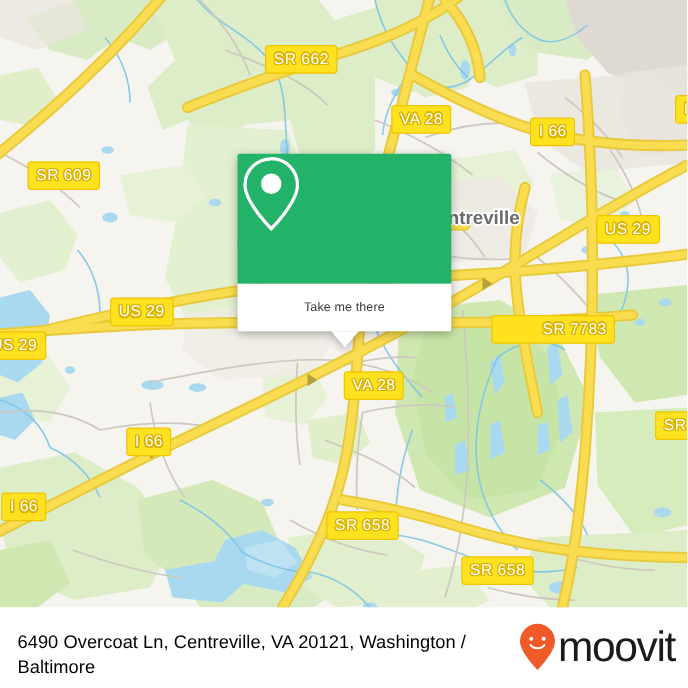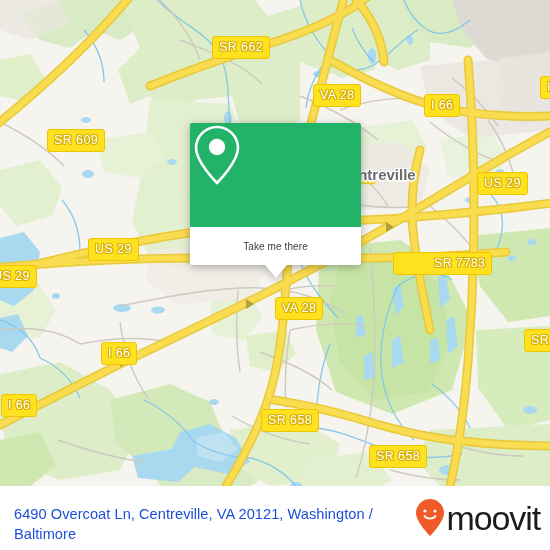--- a/index.html
+++ b/index.html
@@ -38,21 +38,21 @@
   .pop-bot{height:38px;background:#fff;border-radius:0 0 2px 2px;
            display:flex;align-items:center;justify-content:center;position:relative;}
   .pop-bot .lbl{font-size:10px;color:#3c3c3c;letter-spacing:.1px;}
   .pop-tail{position:absolute;left:50%;margin-left:-11px;top:100%;width:0;height:0;
             border-left:11px solid transparent;border-right:11px solid transparent;
             border-top:13px solid #fff;}
 
   
   #footer{position:absolute;left:0;top:486px;width:550px;height:64px;background:#fff;
           display:flex;align-items:center;}
-  #footer .addr{flex:1;padding-left:14px;font-size:14.6px;color:#1d4ed8;
+  #footer .addr{flex:1;padding-left:14px;font-size:14.6px;color:#000000;
                 line-height:20px;letter-spacing:.05px;margin-top:12px;}
   #logo{display:flex;align-items:center;padding-right:10px;}
   #logo .word{font-size:34px;color:#1b1b1b;letter-spacing:-1.1px;line-height:1;
               font-weight:normal;margin-left:1px;}
 </style>
 </head>
 <body>
 
 <div id="app">
 
@@ -260,21 +260,21 @@
           <polygon points="386,232 394,227 386,222"></polygon>
         </g>
 
       </g>
     </svg>
 
     <div class="shield" style="left:212px;top:36px;">SR 662</div>
     <div class="shield" style="left:313px;top:84px;">VA 28</div>
     <div class="shield" style="left:424px;top:94px;">I 66</div>
     <div class="shield" style="left:540px;top:76px;">I 66</div>
-    <div class="shield" style="left:22px;top:129px;margin-left:25px;">SR 609</div>
+    <div class="shield" style="left:22px;top:129px;">SR 609</div>
     <div class="shield" style="left:477px;top:172px;">US 29</div>
     <div class="shield" style="left:88px;top:238px;">US 29</div>
     <div class="shield" style="left:-14px;top:265px;">US 29</div>
     <div class="shield" style="left:393px;top:252px;padding-left:40px;">SR 7783</div>
     <div class="shield" style="left:275px;top:297px;">VA 28</div>
     <div class="shield" style="left:524px;top:329px;">SR 6</div>
     <div class="shield" style="left:101px;top:342px;">I 66</div>
     <div class="shield" style="left:1px;top:394px;">I 66</div>
     <div class="shield" style="left:261px;top:409px;">SR 658</div>
     <div class="shield" style="left:369px;top:445px;">SR 658</div>

